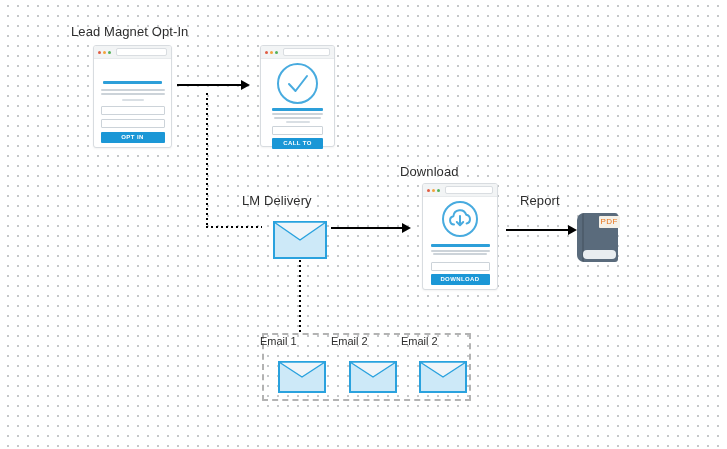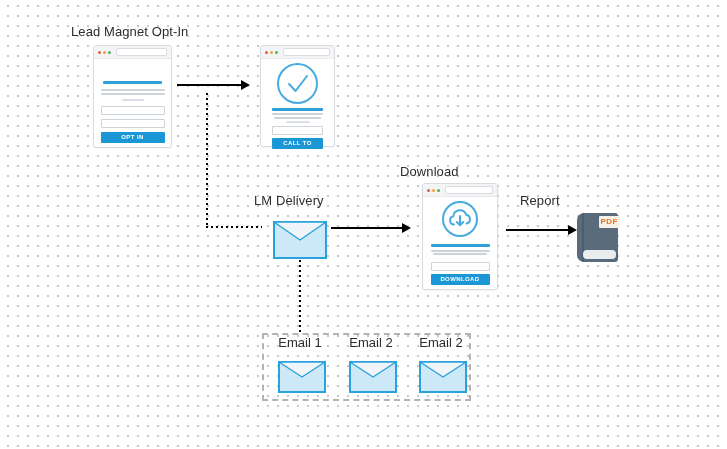--- a/index.html
+++ b/index.html
@@ -6,21 +6,21 @@
   .canvas{
     position:relative;width:727px;height:449px;overflow:hidden;background:#ffffff;
     background-image:radial-gradient(circle,var(--grid-dot) 1px,transparent 1.1px);
     background-size:10px 10px;background-position:3px 1px;
     font-family:"Liberation Sans",sans-serif;
   }
   .node-label{
     position:absolute;width:120px;font-size:13px;color:#2d2d2d;
     white-space:nowrap;letter-spacing:.1px;
   }
-  .email-label{position:absolute;width:80px;text-align:center;font-size:13px;color:#2d2d2d;white-space:nowrap;}
+  .email-label{position:absolute;width:80px;text-align:left;font-size:11px;color:#2d2d2d;white-space:nowrap;}
 
   
   .browser{position:absolute;background:#fff;border:1px solid #d8dce0;border-radius:3px;
     box-shadow:0 1px 2px rgba(0,0,0,.05);box-sizing:border-box;display:flex;flex-direction:column;}
   .chrome{height:12px;background:#f2f4f5;border-bottom:1px solid #e7eaec;border-radius:2px 2px 0 0;
     display:flex;align-items:center;padding:0 4px;flex:0 0 auto;}
   .cdot{width:3px;height:3px;border-radius:50%;margin-right:2px;flex:0 0 auto;}
   .cdot.red{background:var(--traffic-red);}
   .cdot.yellow{background:var(--traffic-yellow);}
   .cdot.green{background:var(--traffic-green);}
@@ -40,41 +40,41 @@
   .envelope{position:absolute;}
   .env-body{fill:var(--envelope-fill);stroke:var(--envelope-stroke);stroke-width:2;}
   .env-flap{fill:var(--envelope-flap);stroke:var(--envelope-stroke);stroke-width:1.4;stroke-linejoin:round;}
 
   
   .book{position:absolute;left:577px;top:213px;width:41px;height:49px;background:var(--book-cover);
     border-radius:7px 3px 3px 7px;}
   .book-crease{position:absolute;left:5px;top:0;bottom:0;width:2px;background:rgba(0,0,0,.13);}
   .book-pages{position:absolute;left:6px;right:2px;bottom:3px;height:9px;background:var(--book-pages);border-radius:4px;}
   .pdf-badge{position:absolute;right:-2px;top:3px;background:#f5f1e8;color:var(--pdf-orange);
-    font-size:8px;font-weight:700;line-height:10px;padding:1px 2px;letter-spacing:.5px;border-radius:1px;}
+    font-size:8px;font-weight:400;line-height:10px;padding:1px 2px;letter-spacing:.5px;border-radius:1px;}
 
   
   .arrow{position:absolute;height:2px;background:var(--connector);}
   .arrow::after{content:'';position:absolute;left:100%;top:50%;transform:translateY(-50%);
     border-left:9px solid var(--connector);border-top:5px solid transparent;border-bottom:5px solid transparent;}
   .dotted-v{position:absolute;width:2px;
     background-image:repeating-linear-gradient(to bottom,var(--connector) 0 2px,transparent 2px 5px);}
   .dotted-h{position:absolute;height:2px;
     background-image:repeating-linear-gradient(to right,var(--connector) 0 2px,transparent 2px 5px);}
 
   .group-box{position:absolute;left:262px;top:333px;width:209px;height:68px;
     border:2px dashed var(--group-border);box-sizing:border-box;border-radius:1px;}
 </style>
 </head>
 <body>
 
 <div class="canvas">
 
   <div class="node-label" style="left:71px;top:24px">Lead Magnet Opt-In</div>
-  <div class="node-label" style="left:254px;top:193px">LM Delivery</div>
+  <div class="node-label" style="left:242px;top:193px">LM Delivery</div>
   <div class="node-label" style="left:400px;top:164px">Download</div>
   <div class="node-label" style="left:520px;top:193px">Report</div>
 
   <div class="browser" style="left:93px;top:45px;width:79px;height:103px">
     <div class="chrome">
       <span class="cdot red"></span>
       <span class="cdot yellow"></span>
       <span class="cdot green"></span>
       <span class="urlbar"></span>
     </div>

